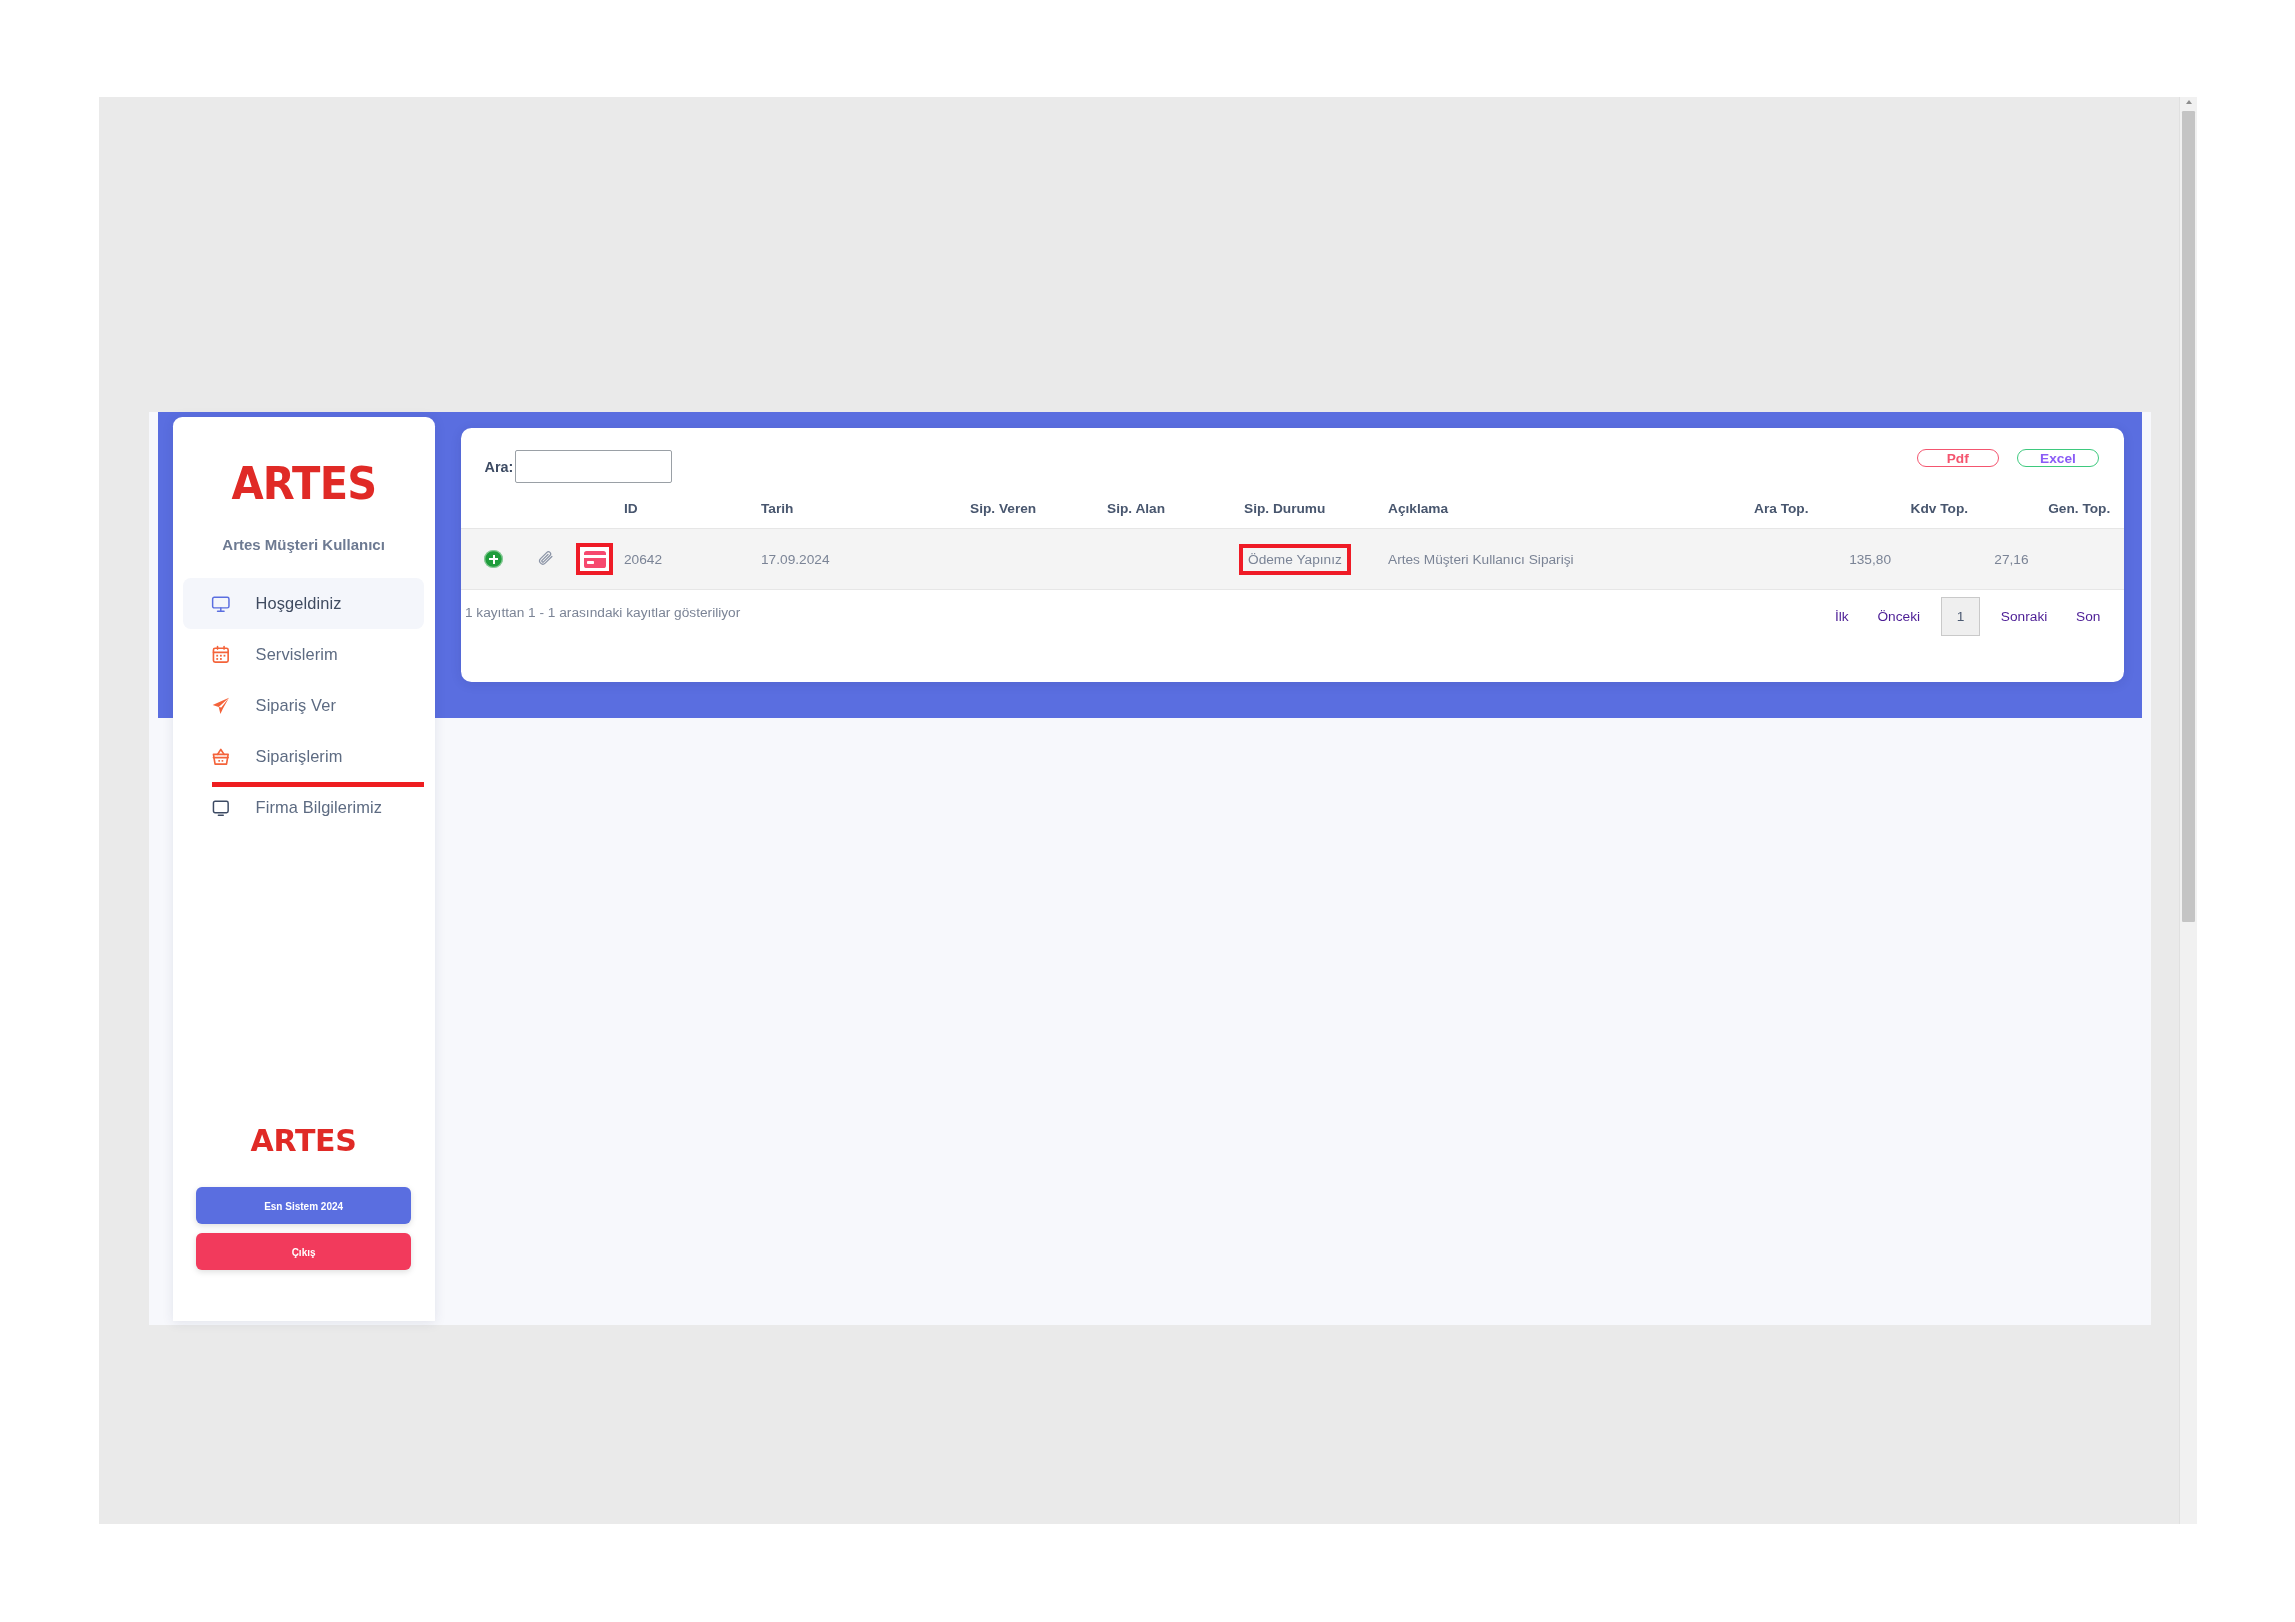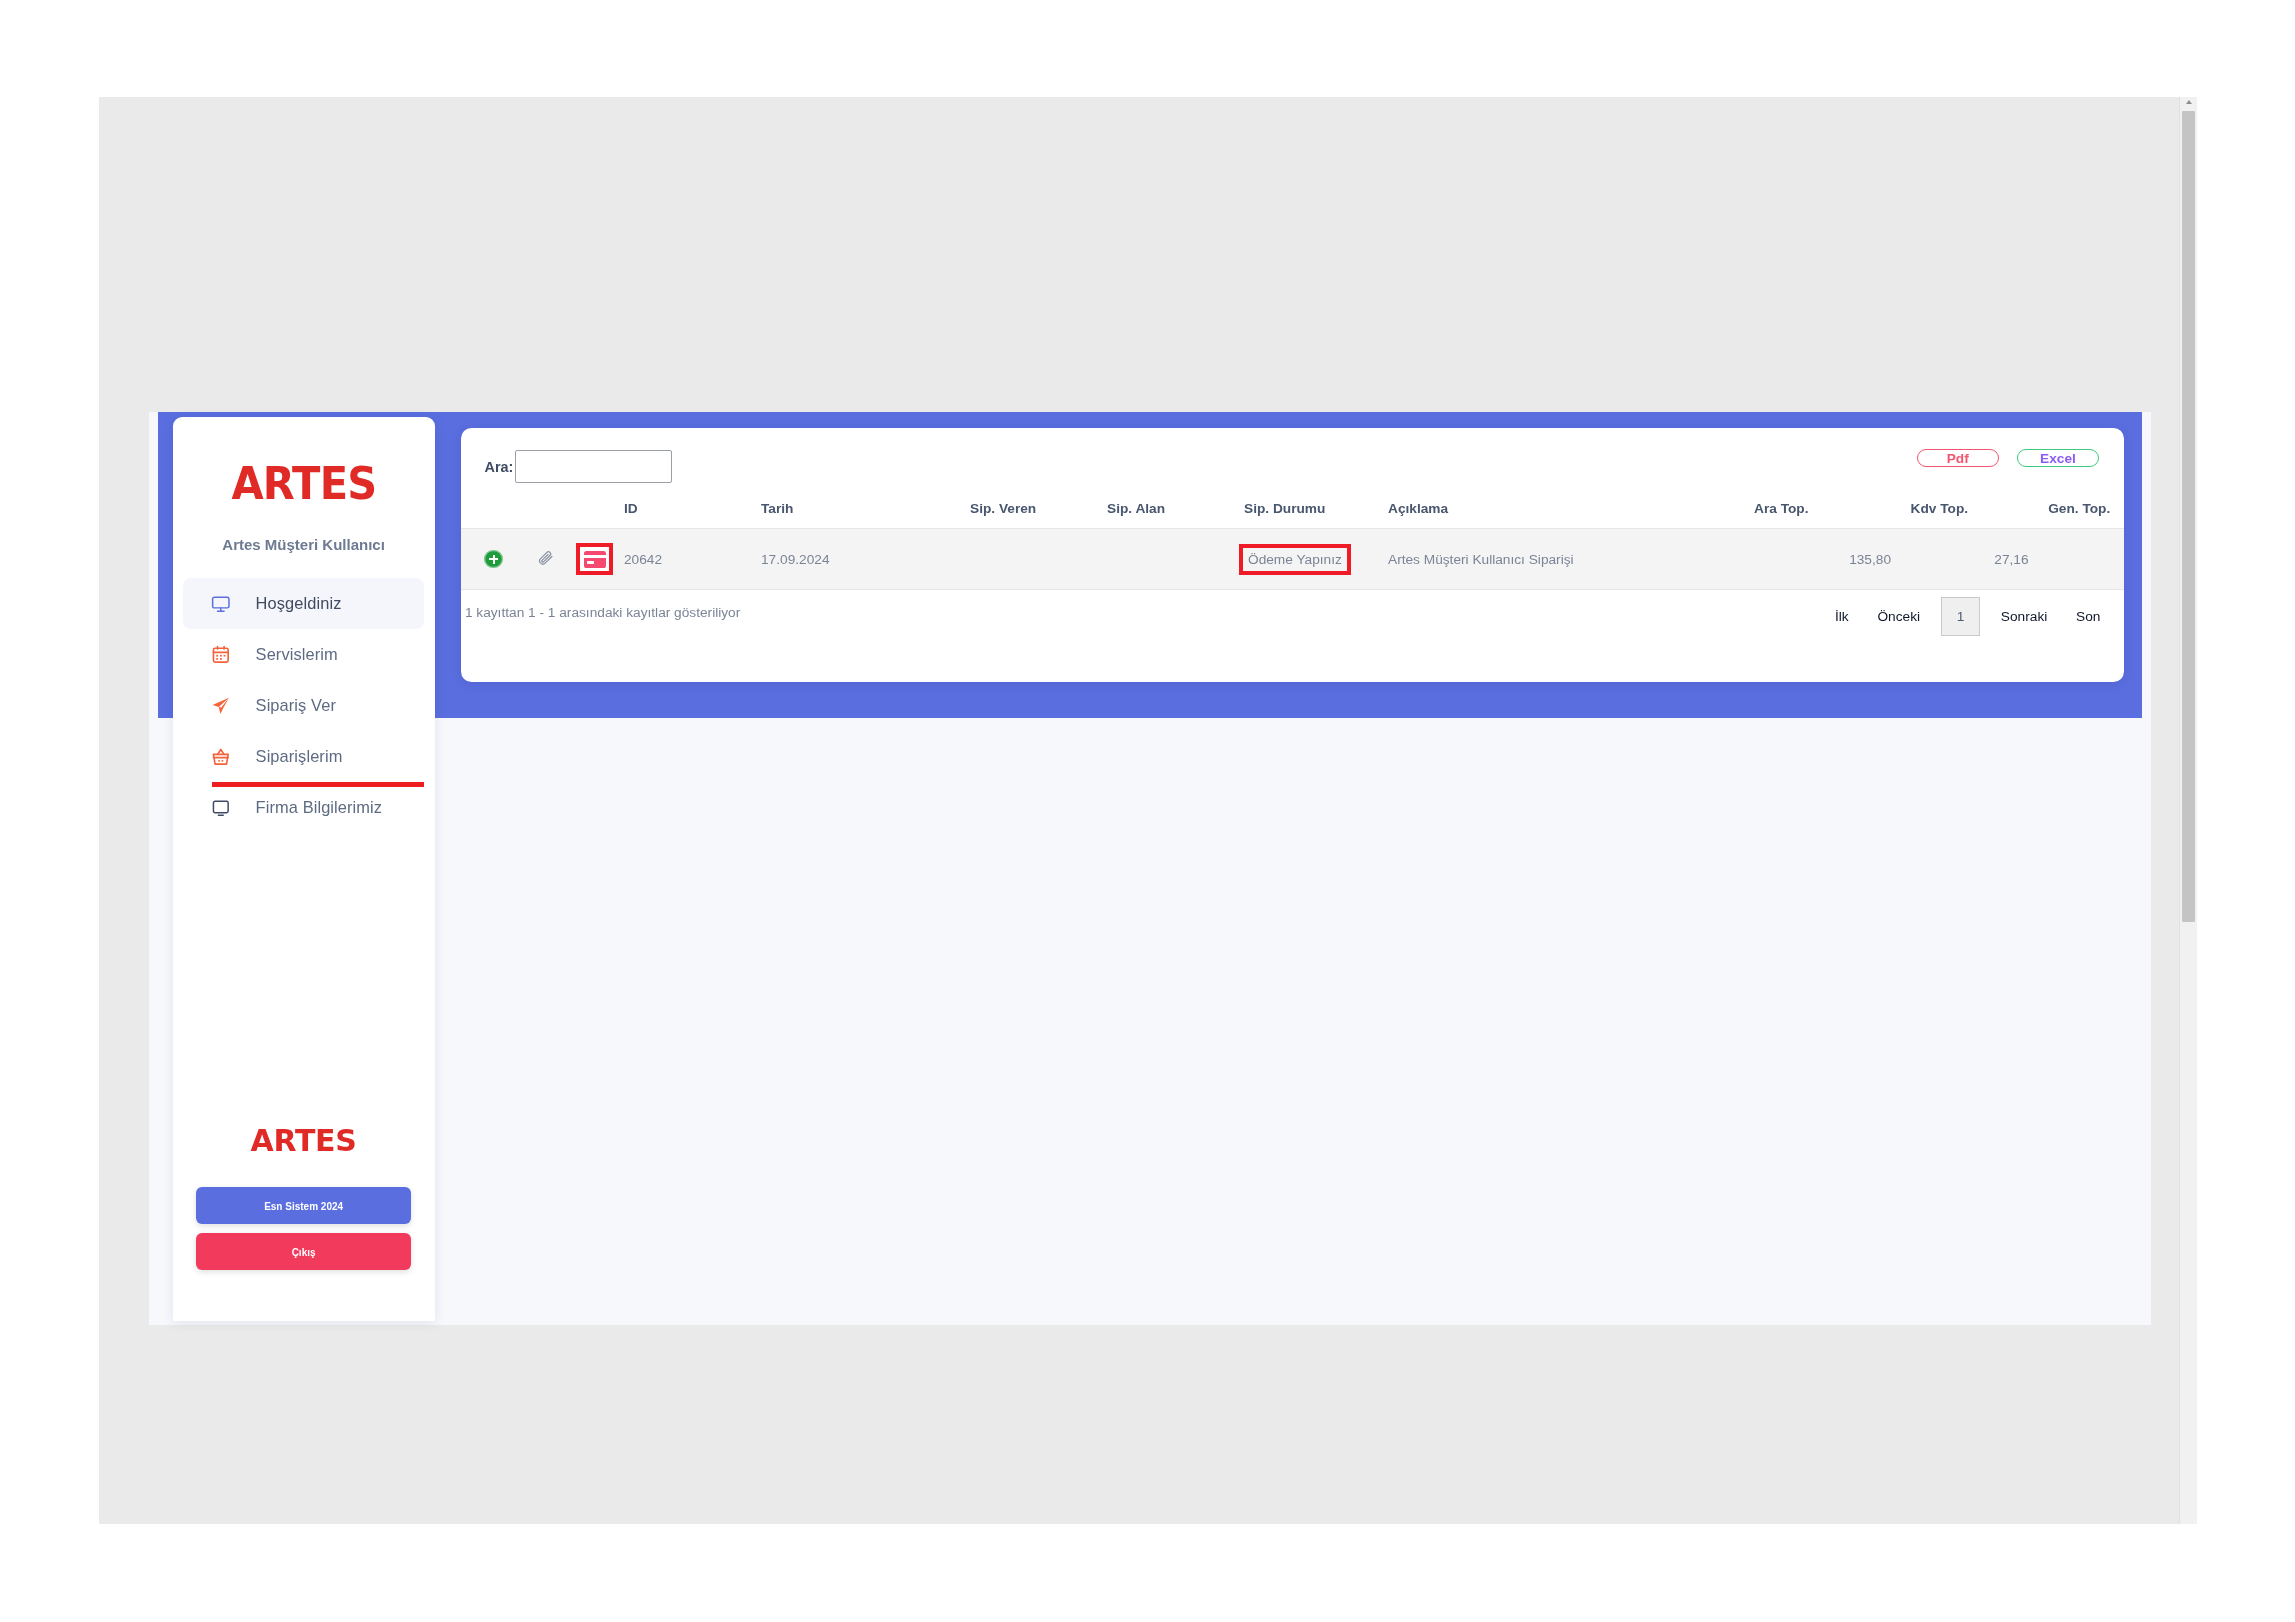--- a/index.html
+++ b/index.html
@@ -325,21 +325,21 @@
   #pagination {
     position: absolute;
     right: 9.2px;
     top: 6.5px;
     display: flex;
     align-items: center;
     gap: 0;
   }
   .page-link {
     font-size: 13.7px;
-    color: #0f172a;
+    color: #4c1d95;
     padding: 0 14.4px;
     line-height: 37px;
   }
   .page-current {
     font-size: 13.7px;
     color: #4c5a72;
     width: 37px;
     height: 37px;
     line-height: 37px;
     text-align: center;

